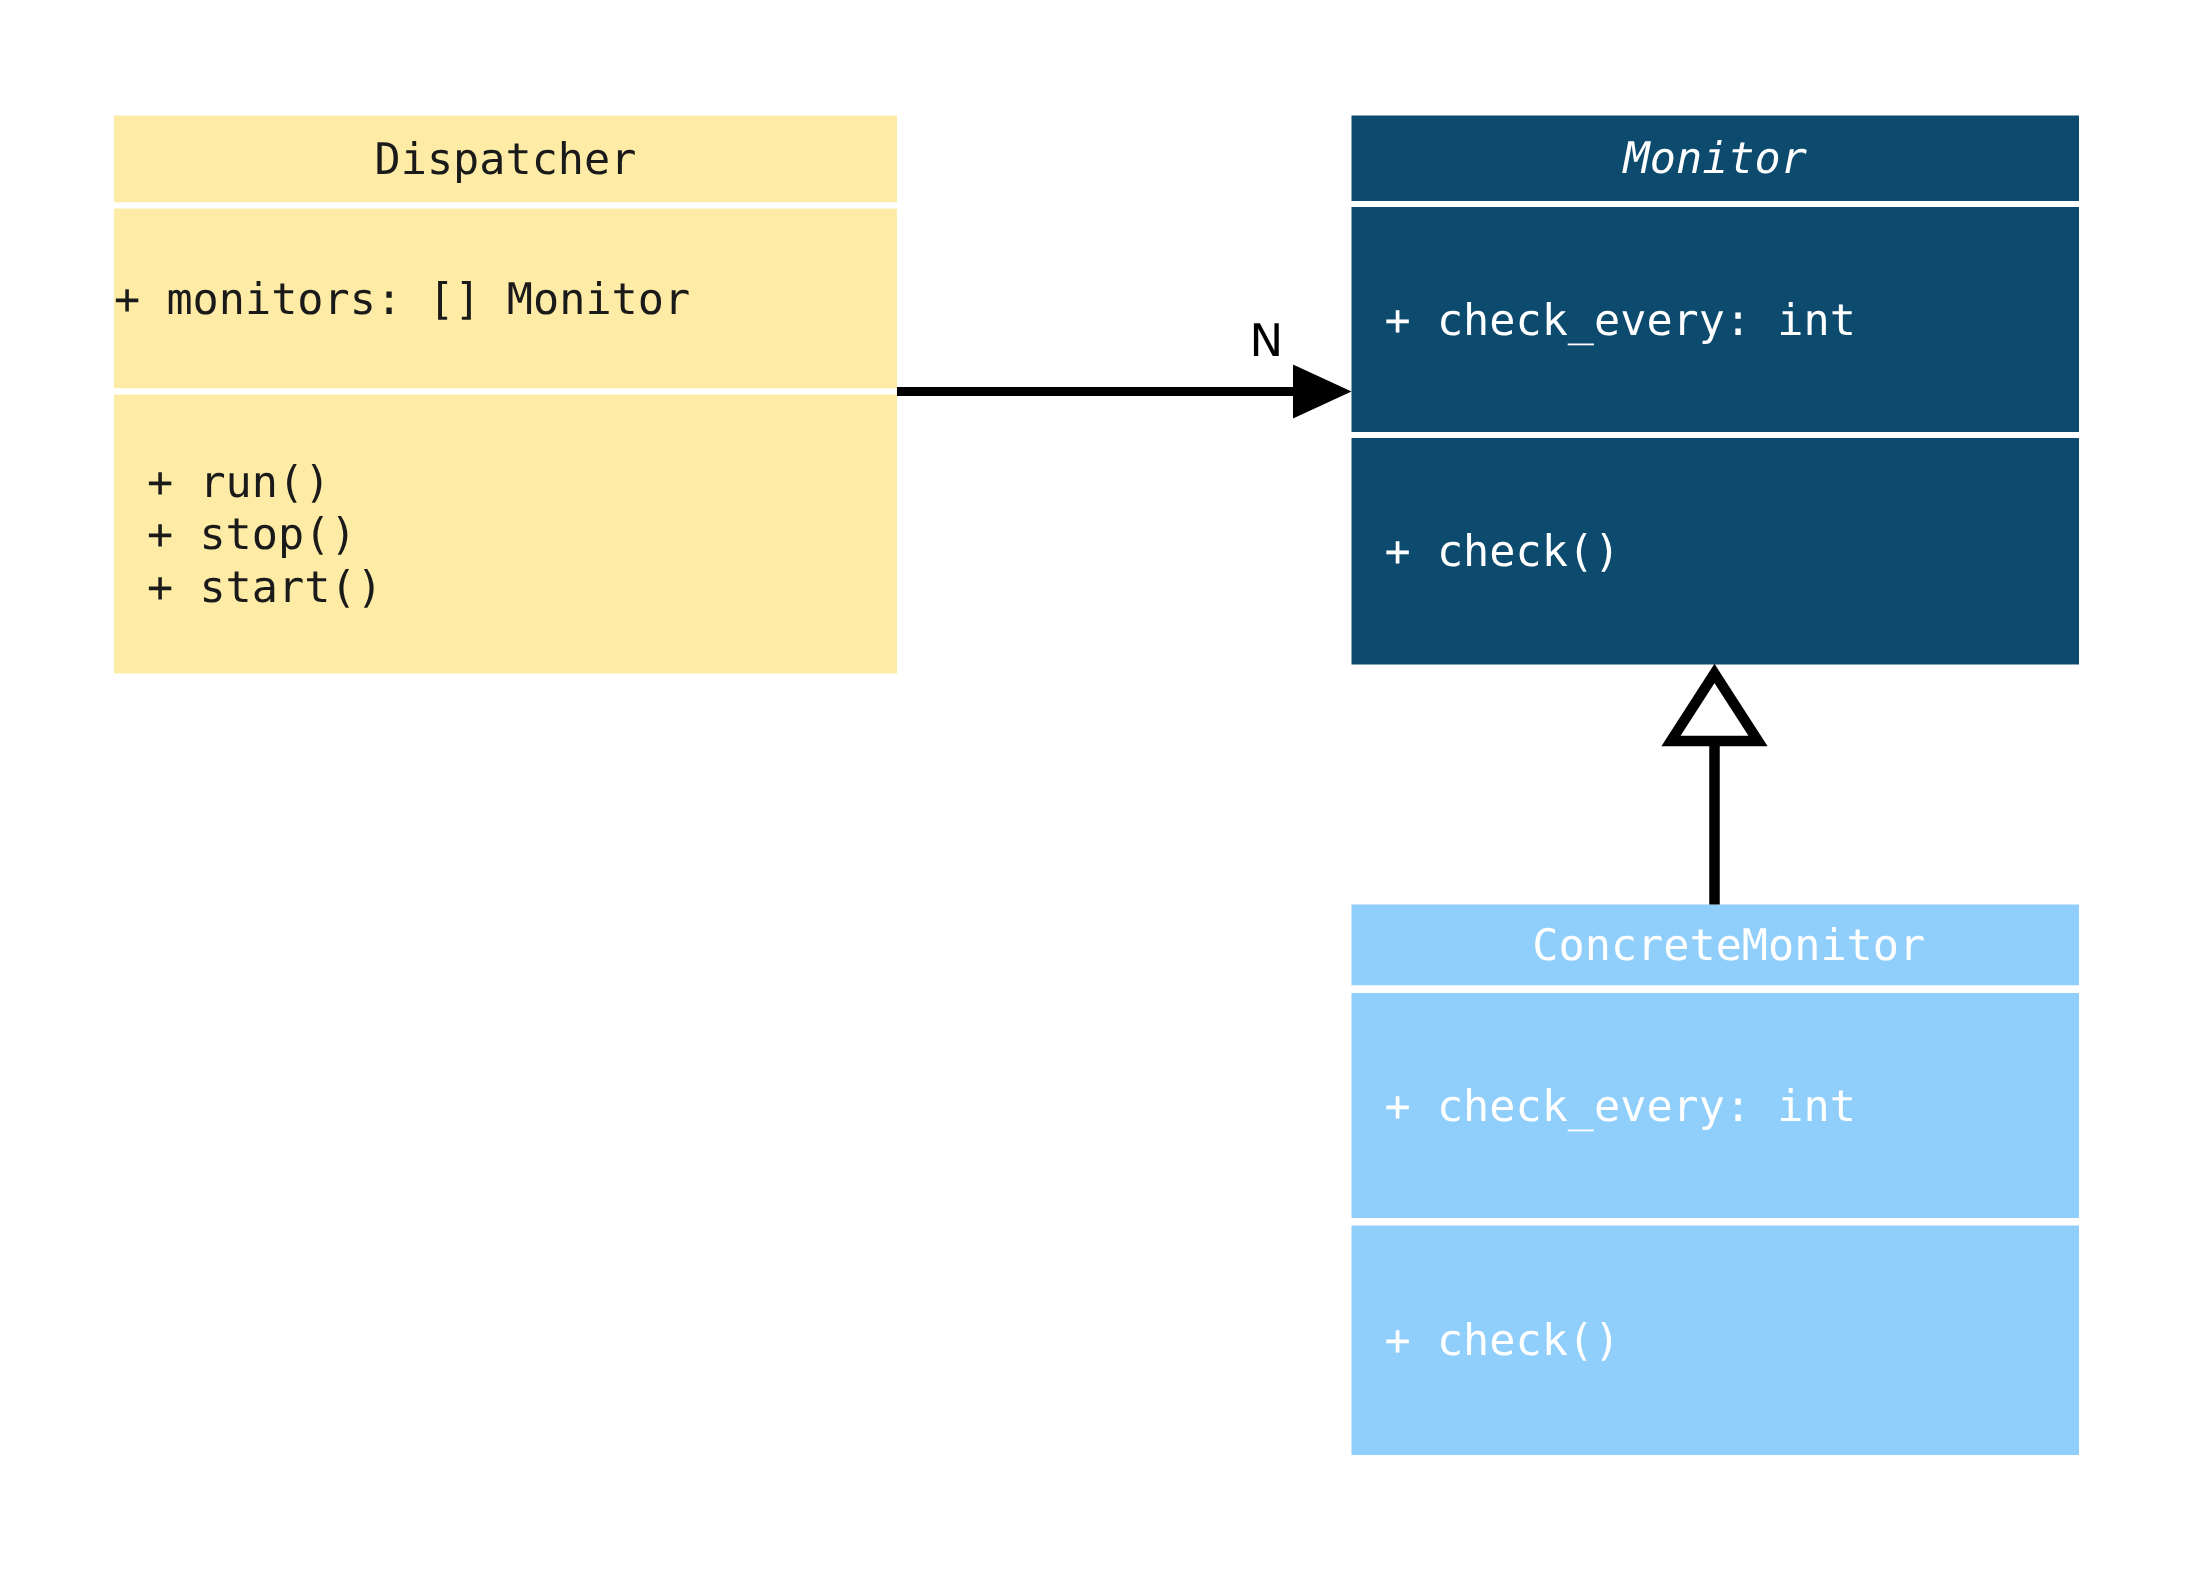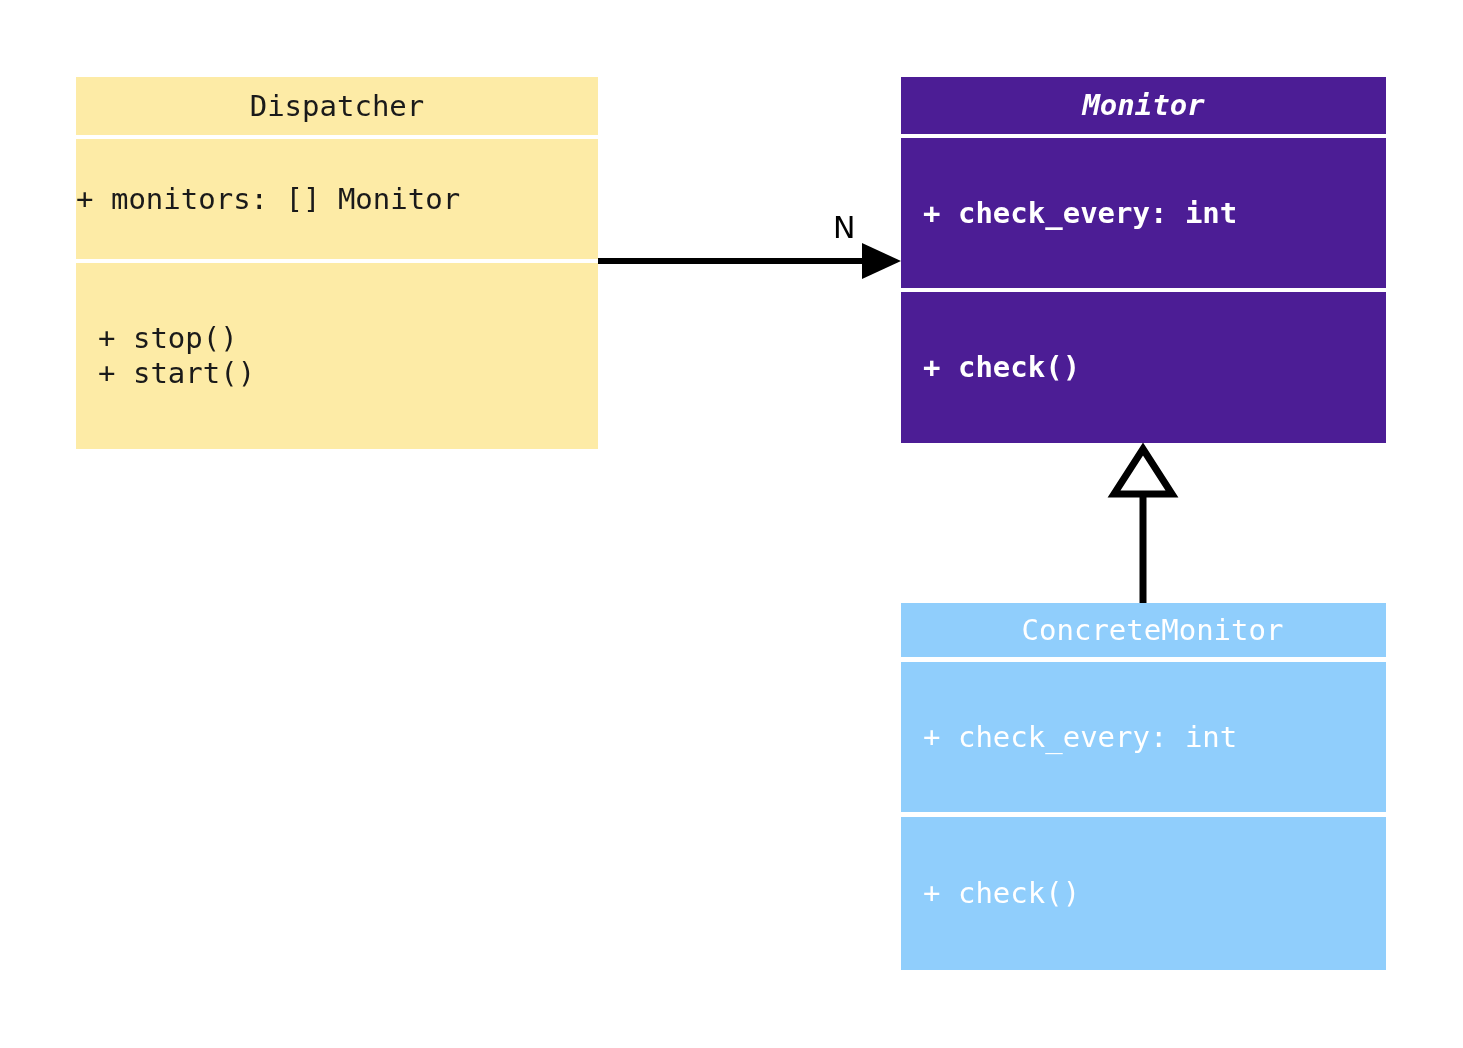--- a/index.html
+++ b/index.html
@@ -77,23 +77,22 @@
 
   
   #class-monitor {
     left: 901px;
     top: 77px;
     width: 485px;
     height: 366px;
   }
   #class-monitor .uml-title,
   #class-monitor .uml-compartment {
-    background: #4c1d95;
+    background: #0c4a6e;
     color: #ffffff;
-    font-weight: bold;
   }
   #class-monitor .uml-title {
     height: 57px;
     font-style: italic;
   }
   #class-monitor .uml-sep { height: 4px; }
   #monitor-attrs {
     height: 150px;
     padding-left: 22px;
   }
@@ -152,20 +151,21 @@
 <div id="canvas">
 
   <div class="uml-class" id="class-dispatcher">
     <div class="uml-title">Dispatcher</div>
     <div class="uml-sep"></div>
     <div class="uml-compartment" id="dispatcher-attrs">
       <span class="uml-member">+ monitors: [] Monitor</span>
     </div>
     <div class="uml-sep"></div>
     <div class="uml-compartment" id="dispatcher-methods">
+      <span class="uml-member">+ run()</span>
       <span class="uml-member">+ stop()</span>
       <span class="uml-member">+ start()</span>
     </div>
   </div>
 
   <div class="uml-class" id="class-monitor">
     <div class="uml-title">Monitor</div>
     <div class="uml-sep"></div>
     <div class="uml-compartment" id="monitor-attrs">
       <span class="uml-member">+ check_every: int</span>

